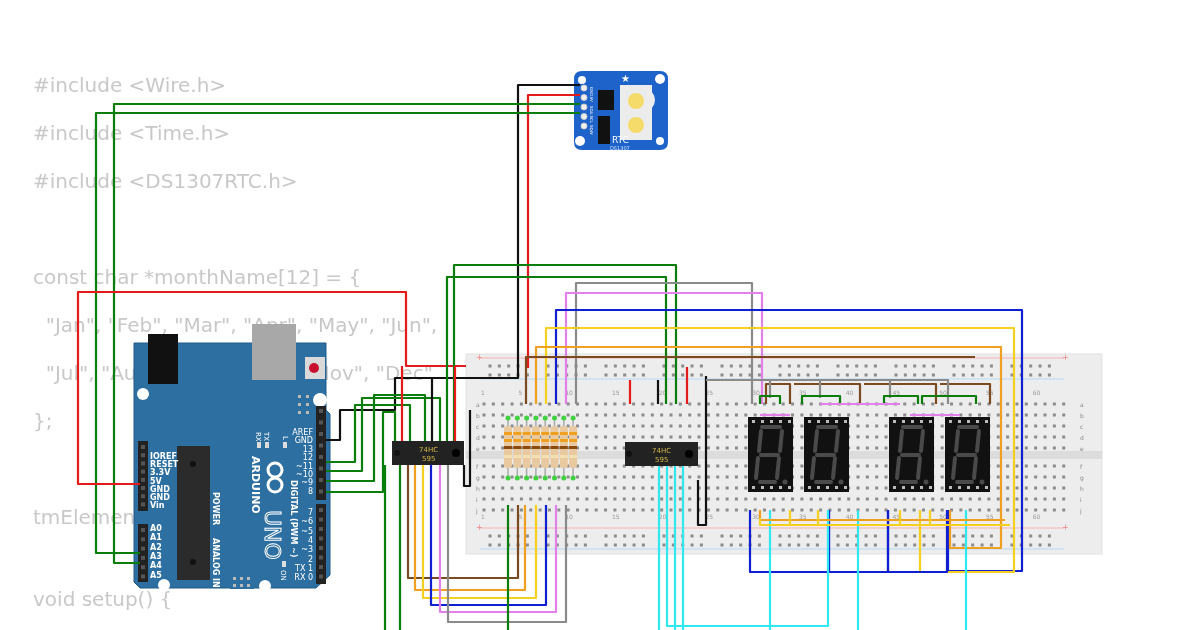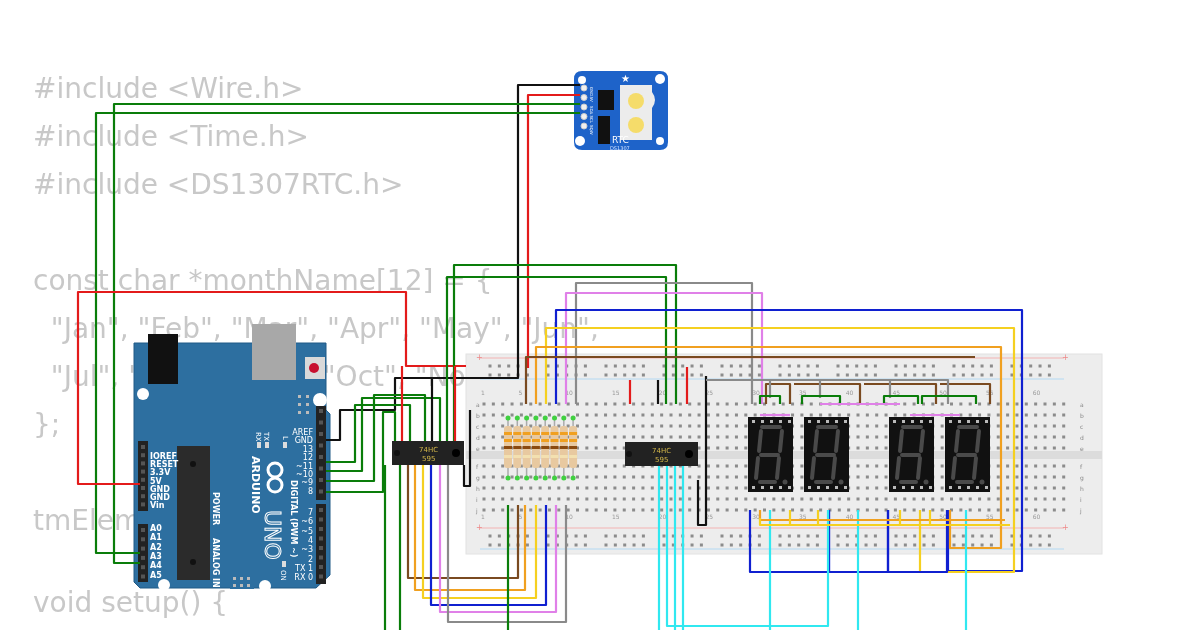--- a/index.html
+++ b/index.html
@@ -1,17 +1,17 @@
 <!DOCTYPE html>
 <html><head>
 <meta charset="utf-8">
 <style>
   html, body { margin: 0; padding: 0; background: #ffffff; }
   body { width: 1200px; height: 630px; position: relative; overflow: hidden; font-family: "DejaVu Sans", sans-serif; }
-  .code { position: absolute; left: 33px; color: #c8c8c8; font-size: 28px; white-space: pre; font-family: "DejaVu Sans", sans-serif; line-height: 1; }
+  .code { position: absolute; left: 33px; color: #c8c8c8; font-size: 20px; white-space: pre; font-family: "DejaVu Sans", sans-serif; line-height: 1; }
   svg { position: absolute; left: 0; top: 0; }
   .lbl { font-family: "DejaVu Sans", sans-serif; }
 </style>
 </head>
 <body>
 
 <div id="code-layer">
     <div class="code" style="top: 75px;">#include &lt;Wire.h&gt;</div>
     <div class="code" style="top: 123px;">#include &lt;Time.h&gt;</div>
     <div class="code" style="top: 171px;">#include &lt;DS1307RTC.h&gt;</div>

